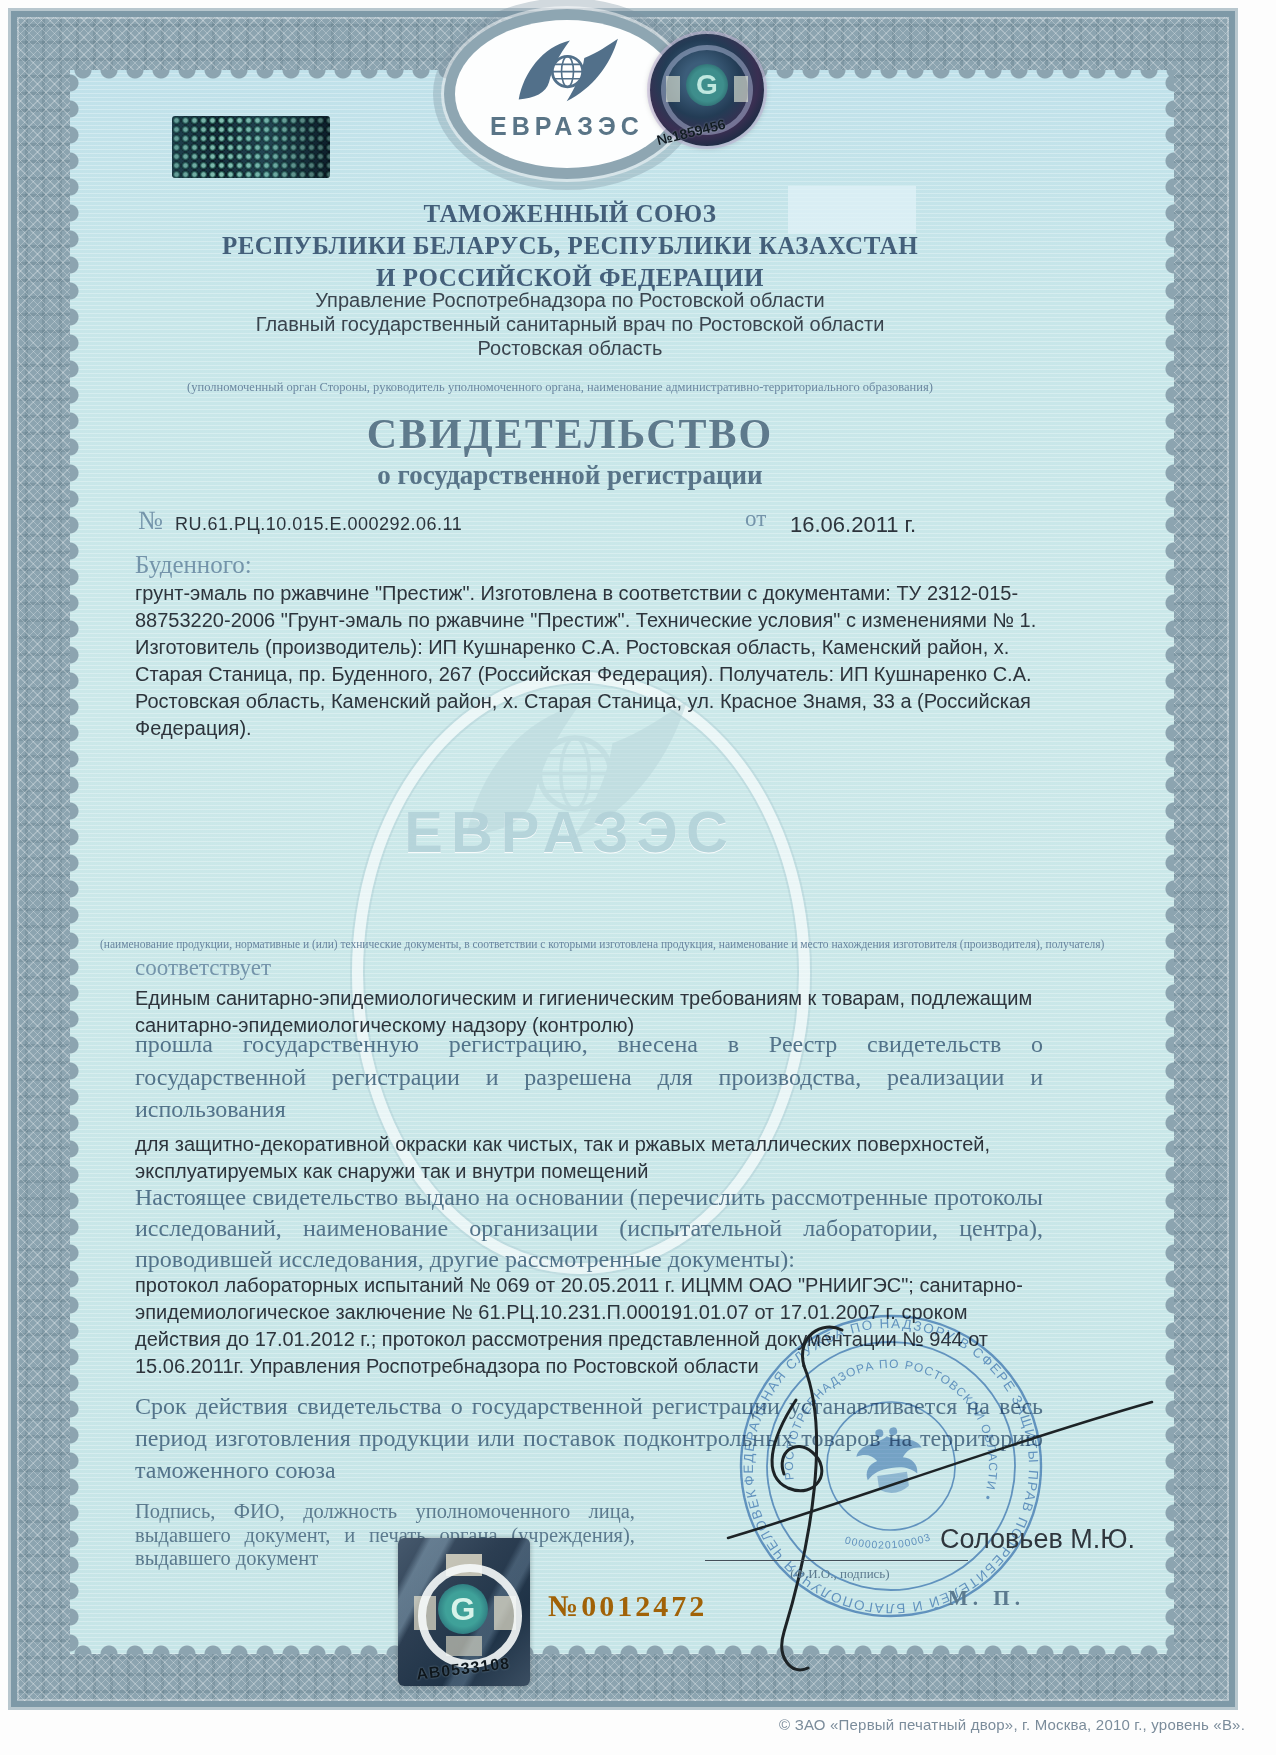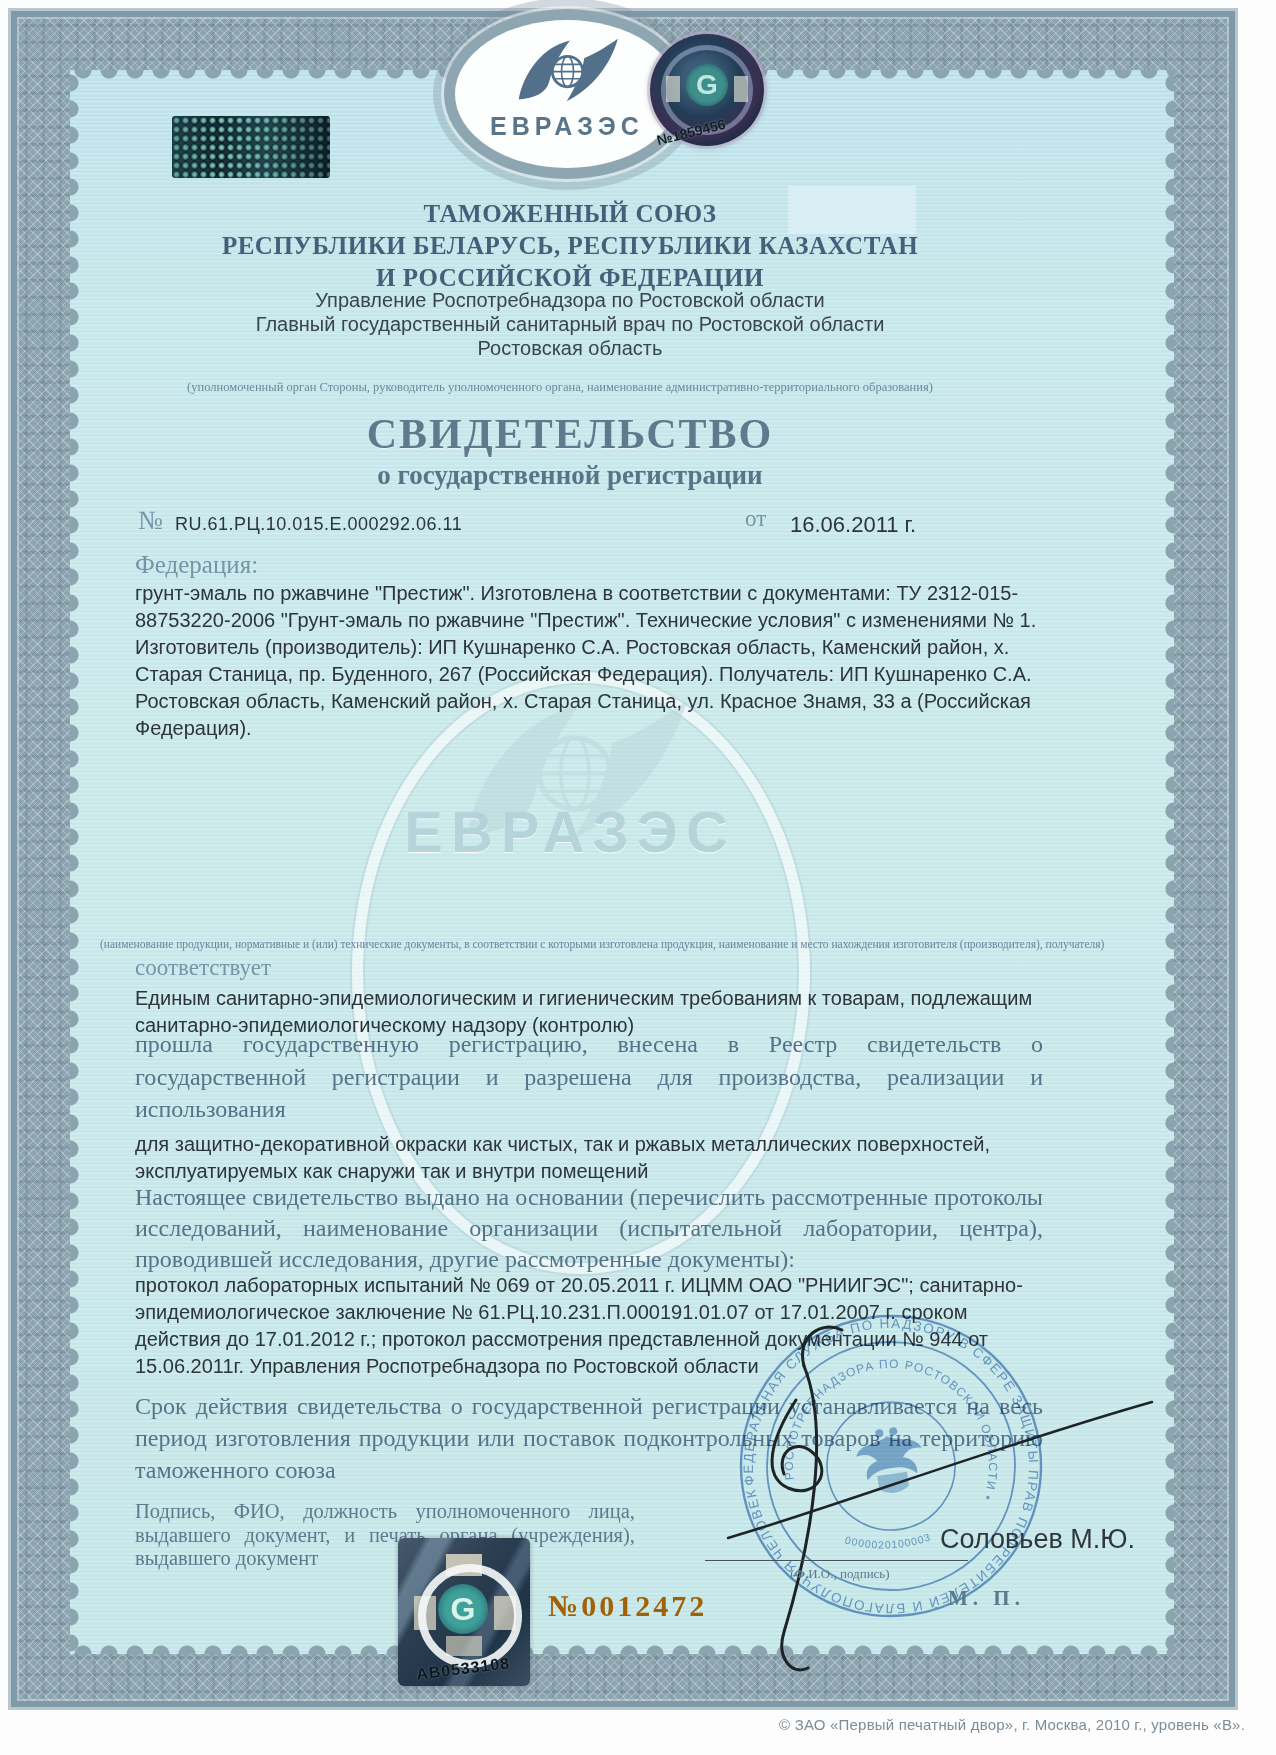--- a/index.html
+++ b/index.html
@@ -162,21 +162,21 @@
   <div class="t cap" style="left:150px;top:380px;width:820px;">(уполномоченный орган Стороны, руководитель уполномоченного органа, наименование административно-территориального образования)</div>
 
   <div class="t title" style="left:200px;top:410px;width:740px;">СВИДЕТЕЛЬСТВО</div>
   <div class="t subtitle" style="left:200px;top:460px;width:740px;">о государственной регистрации</div>
 
   <div class="t lbl" style="left:138px;top:506px;font-size:26px;">№</div>
   <div class="t sans" style="left:175px;top:511px;font-size:18px;letter-spacing:.5px;">RU.61.РЦ.10.015.Е.000292.06.11</div>
   <div class="t lbl" style="left:745px;top:506px;font-size:23px;text-align:center;">от</div>
   <div class="t sans" style="left:790px;top:511px;font-size:22px;">16.06.2011 г.</div>
 
-  <div class="t lbl" style="left:135px;top:551px;font-size:25px;">Федерация:</div>
+  <div class="t lbl" style="left:135px;top:551px;font-size:25px;">Буденного:</div>
   <div class="t sans" style="left:135px;top:580px;width:905px;">грунт-эмаль по ржавчине "Престиж". Изготовлена в соответствии с документами: ТУ 2312-015-88753220-2006 "Грунт-эмаль по ржавчине "Престиж". Технические условия" с изменениями № 1. Изготовитель (производитель): ИП Кушнаренко С.А. Ростовская область, Каменский район, х. Старая Станица, пр. Буденного, 267 (Российская Федерация).  Получатель: ИП Кушнаренко С.А. Ростовская область, Каменский район, х. Старая Станица, ул. Красное Знамя, 33 а (Российская Федерация).</div>
 
   <div class="t cap2" style="left:100px;top:938px;width:1000px;">(наименование продукции, нормативные и (или) технические документы, в соответствии с которыми изготовлена продукция, наименование и место нахождения изготовителя (производителя), получателя)</div>
 
   <div class="t lbl" style="left:135px;top:955px;font-size:23px;">соответствует</div>
   <div class="t sans" style="left:135px;top:985px;width:905px;">Единым санитарно-эпидемиологическим и гигиеническим требованиям к товарам, подлежащим санитарно-эпидемиологическому надзору (контролю)</div>
 
   <div class="t serifbody" style="left:135px;top:1028px;width:908px;line-height:32.5px;">прошла государственную регистрацию, внесена в Реестр свидетельств о государственной регистрации и разрешена для производства, реализации и использования</div>
   <div class="t sans" style="left:135px;top:1131px;width:905px;">для защитно-декоративной окраски как чистых, так и ржавых металлических поверхностей, эксплуатируемых как снаружи так и внутри помещений</div>
 

